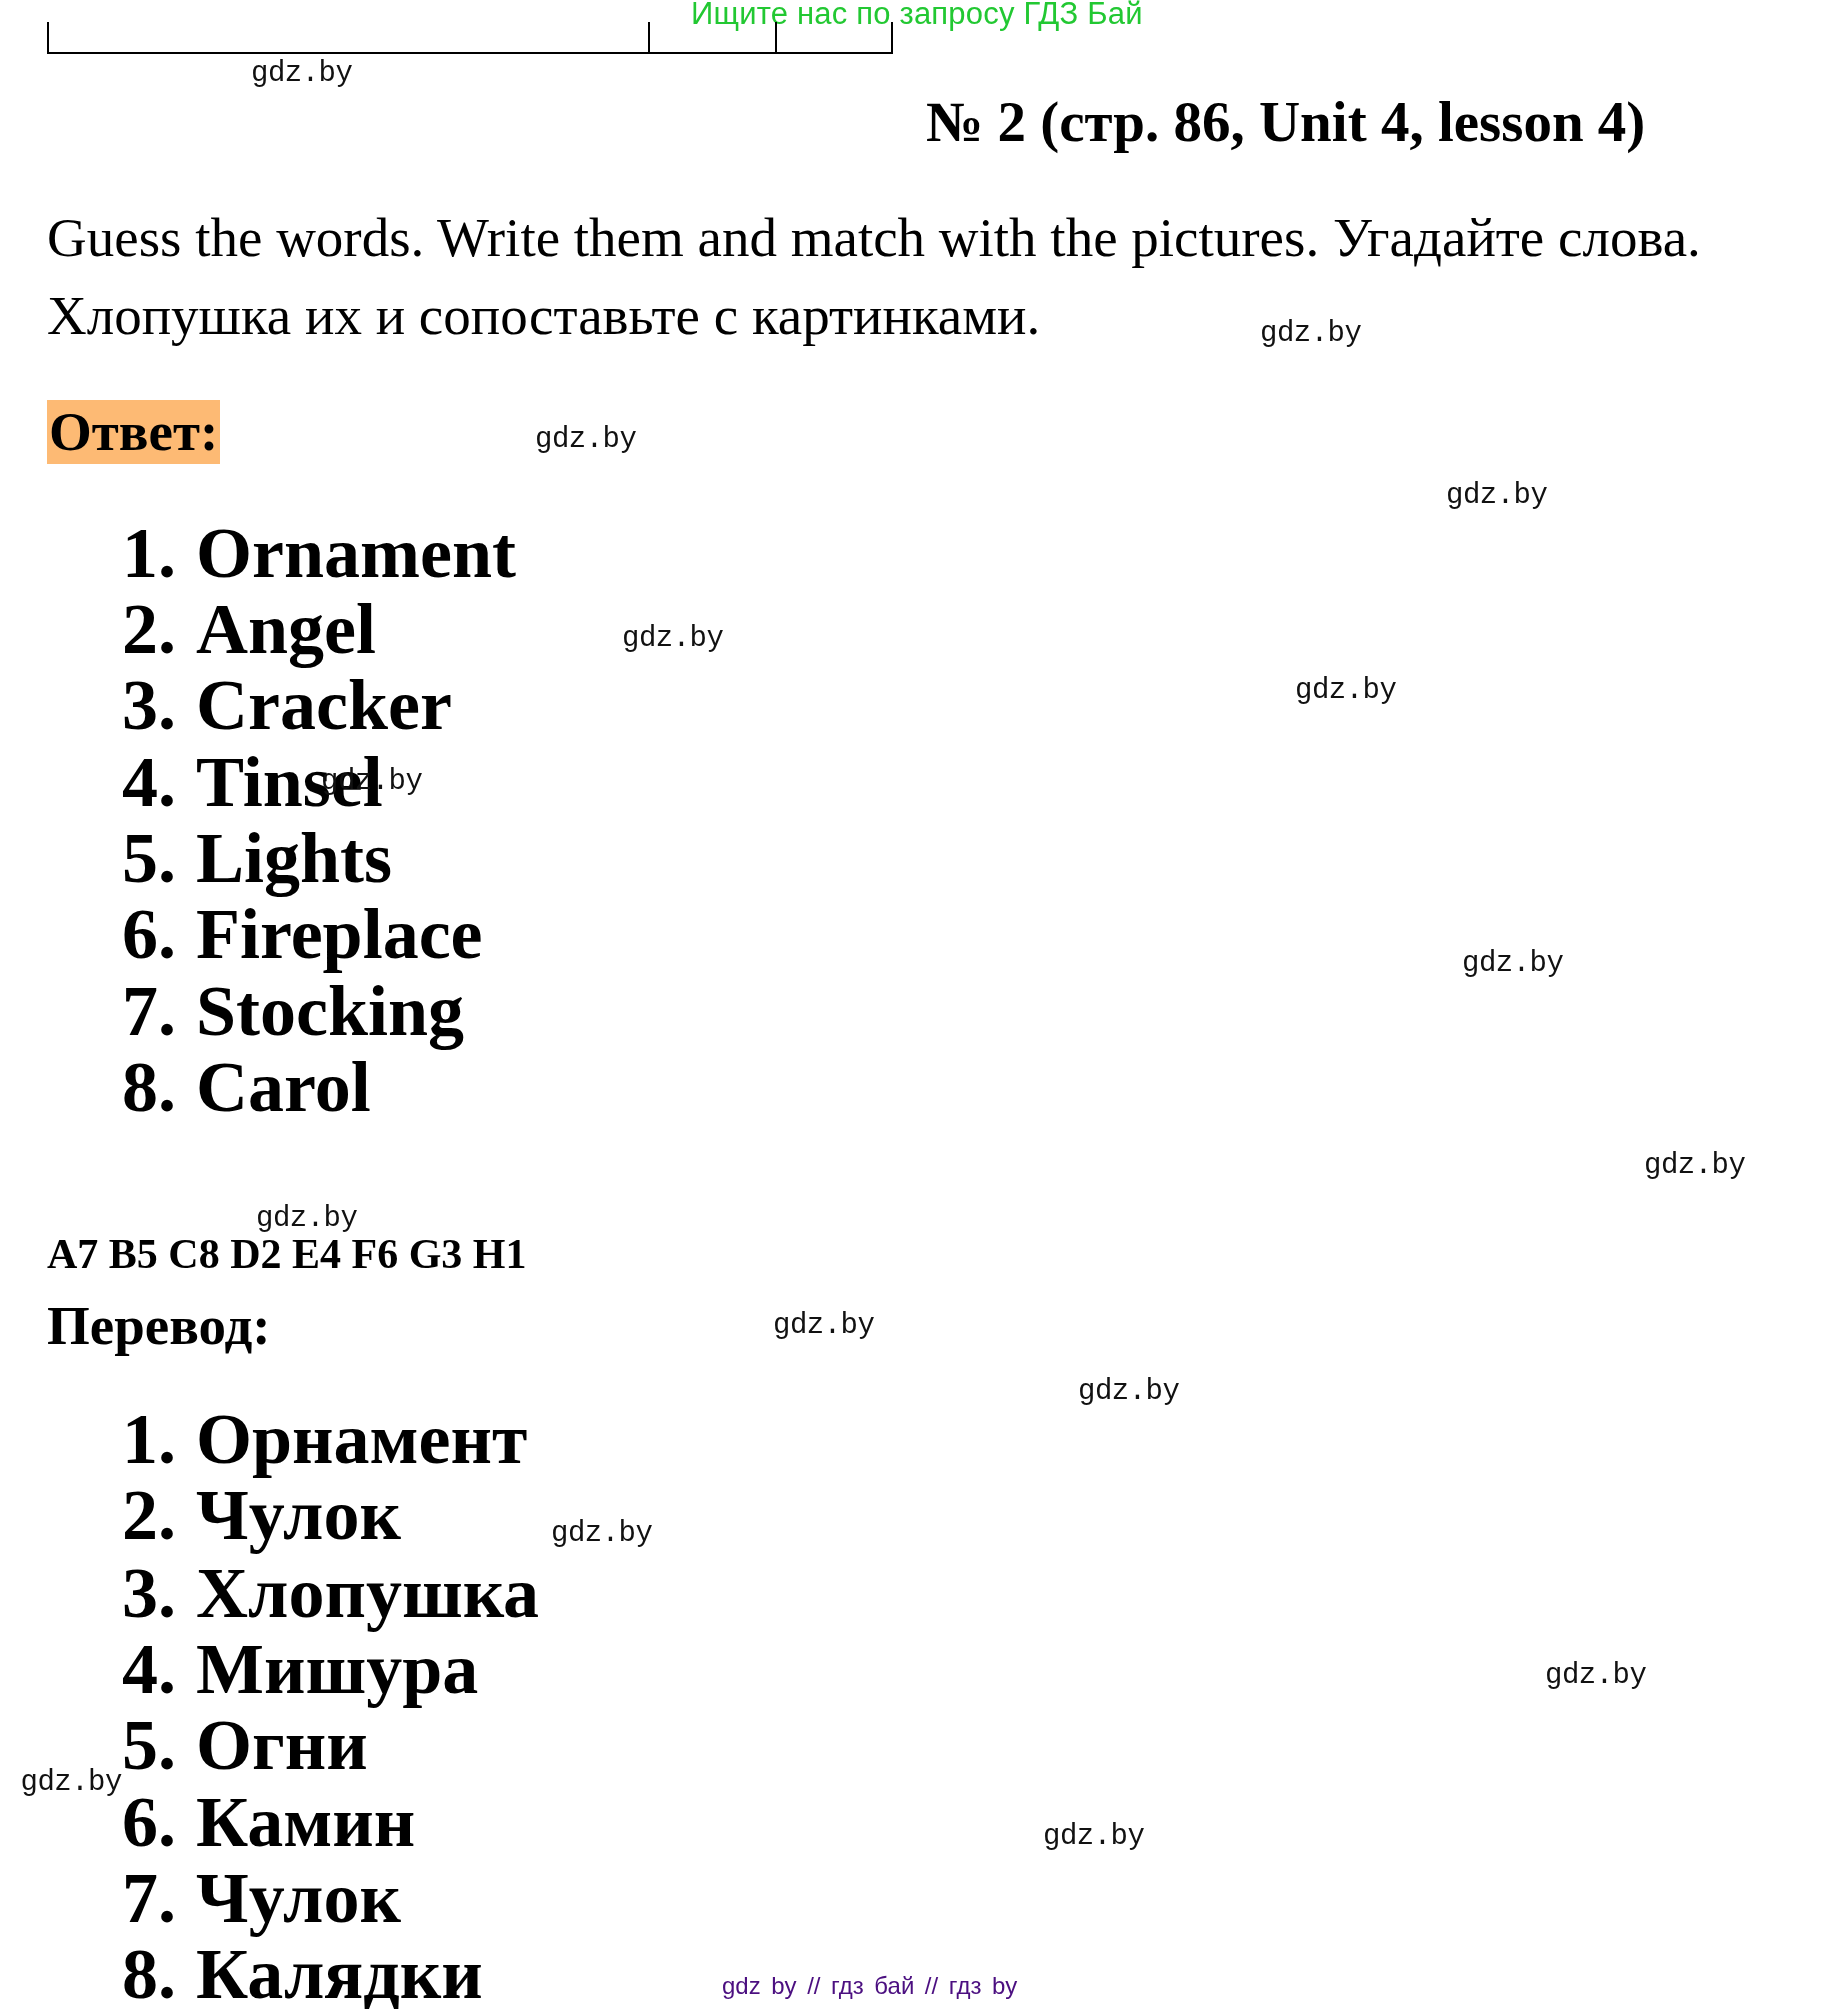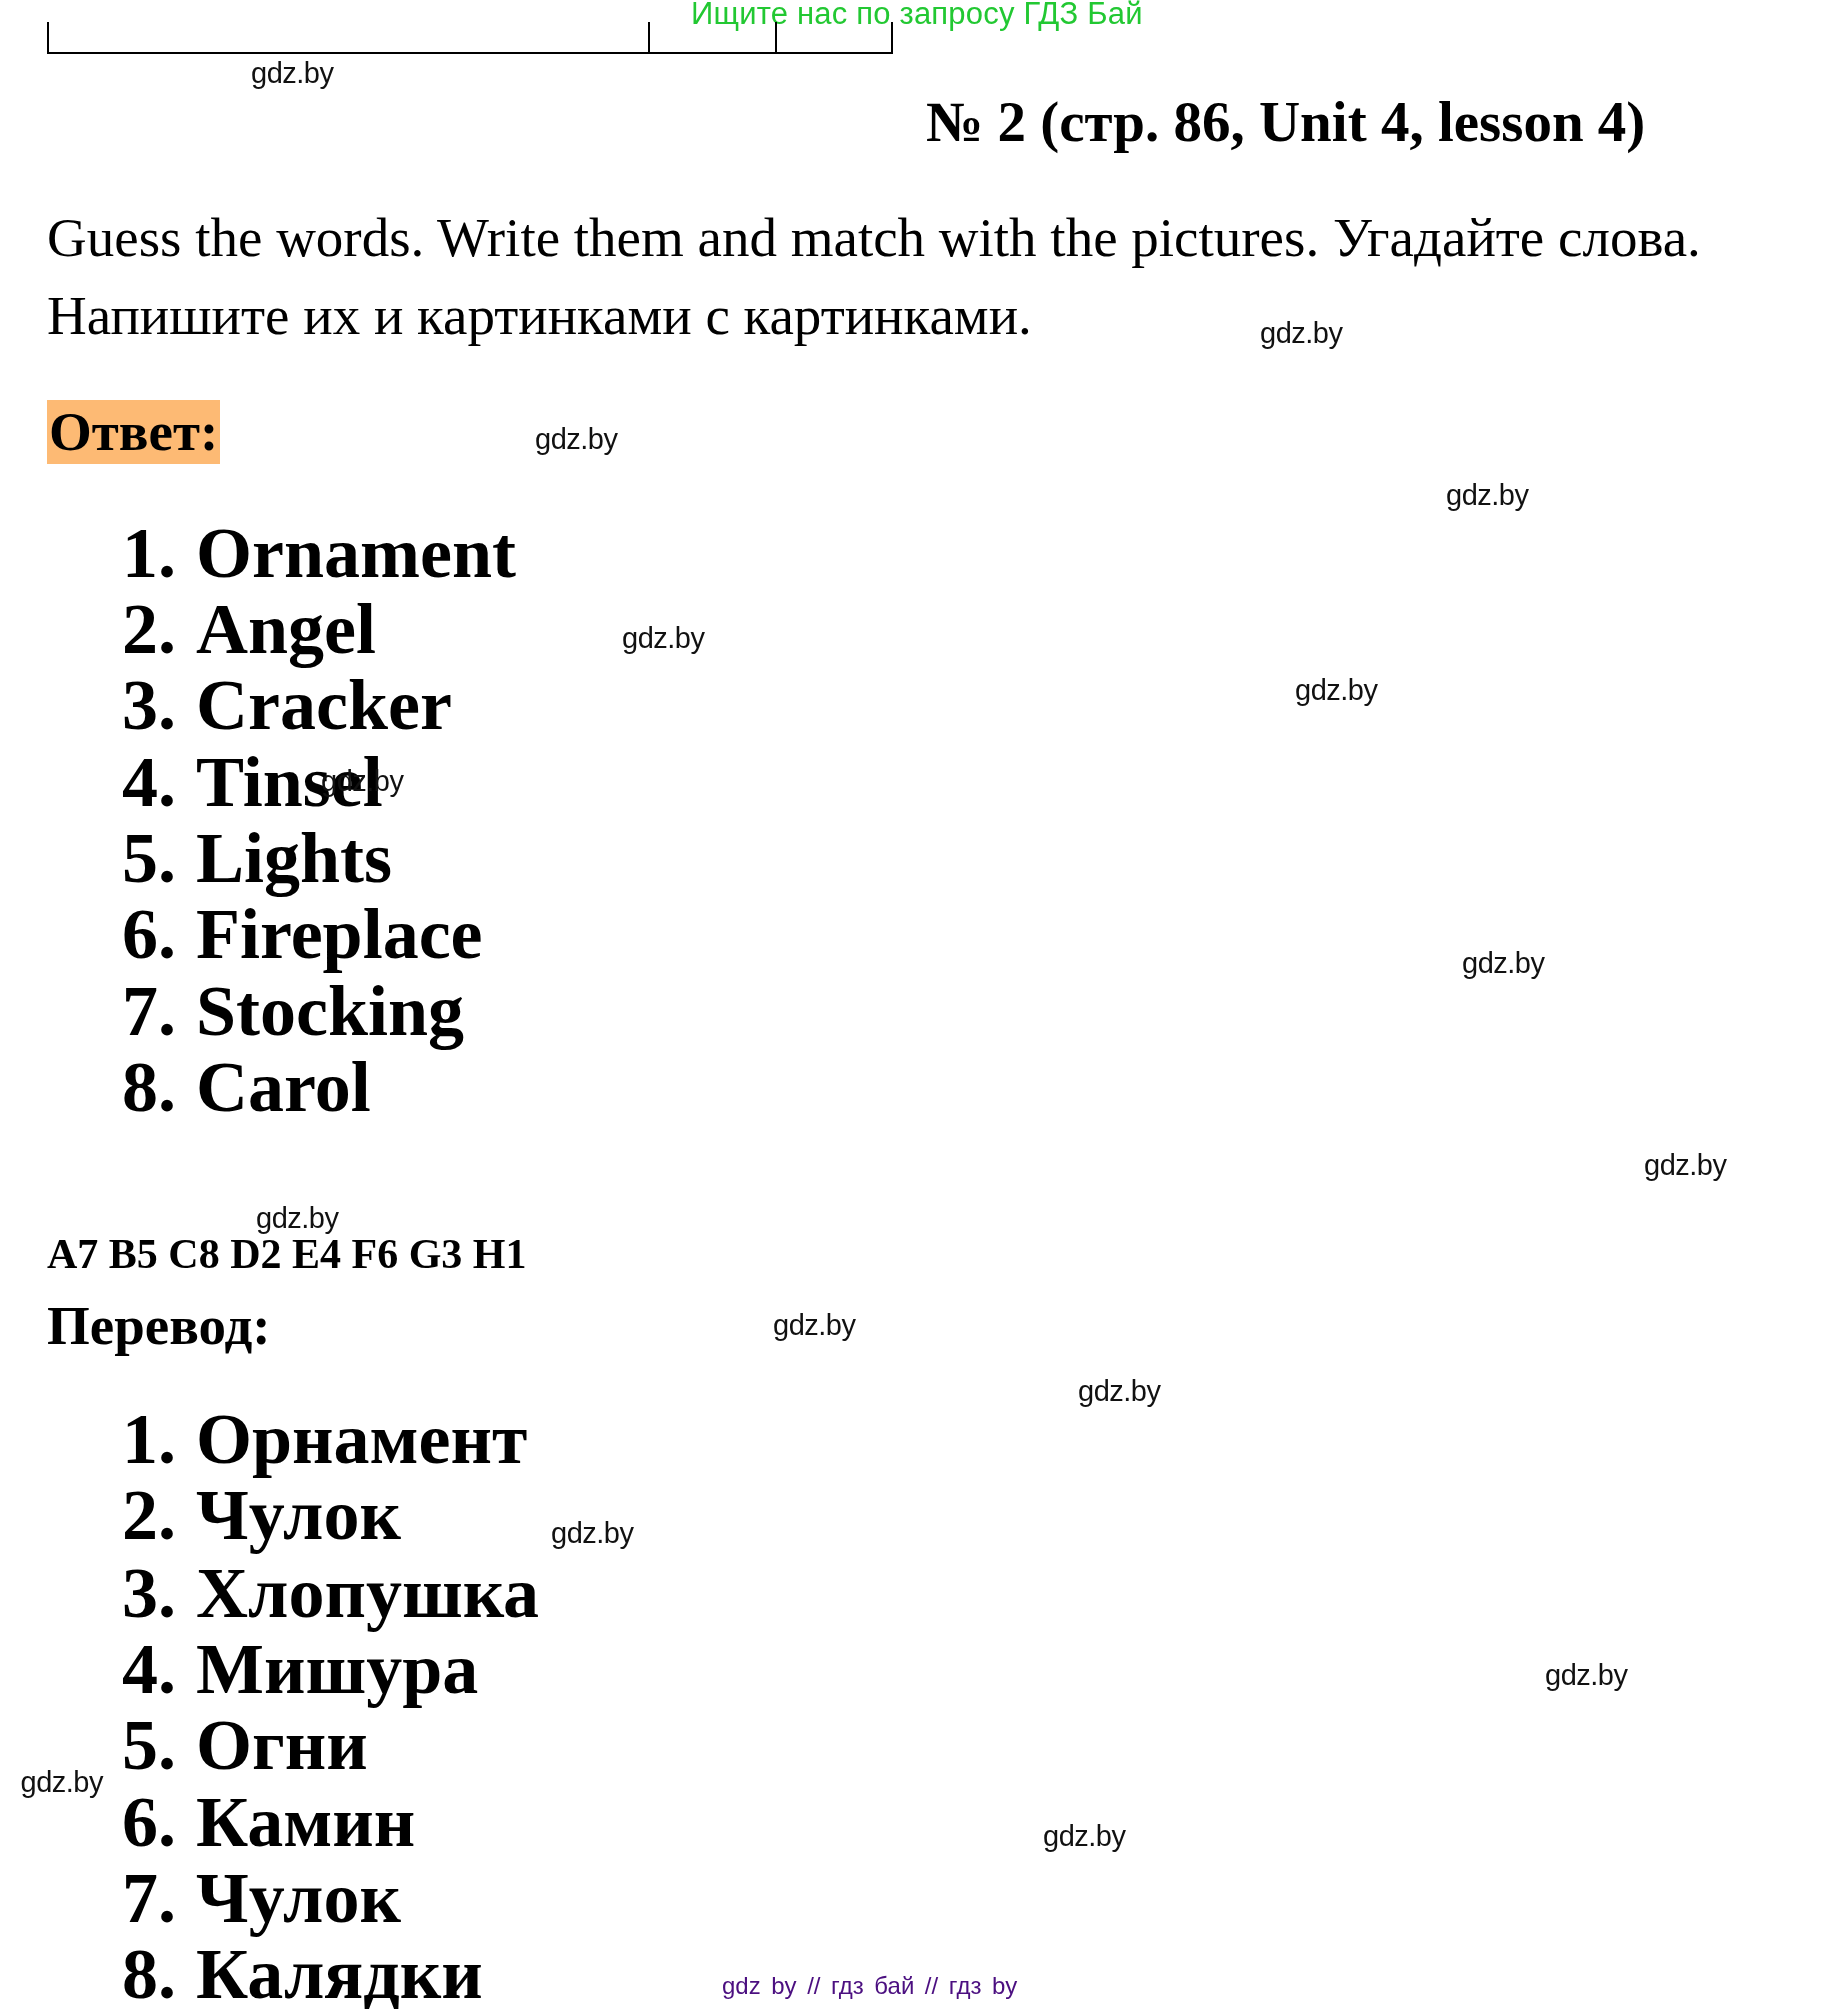--- a/index.html
+++ b/index.html
@@ -25,38 +25,38 @@
   .answer-label { left: 47px; top: 362px; height: 64px; padding: 0 2px; background: #fdba74; font-size: 55px; font-weight: bold; line-height: 64px; }
 
   .list { position: absolute; left: 0; top: 0; }
   .item { position: absolute; left: 122px; font-size: 72px; height: 76px; line-height: 76px; white-space: nowrap; font-weight: bold; }
   .item .num { display: inline-block; width: 74px; }
   .item .word { display: inline-block; }
 
   .matches { left: 47px; top: 1192px; font-size: 42px; font-weight: bold; }
   .translation-label { left: 47px; top: 1256px; font-size: 55px; font-weight: bold; }
 
-  .wm { position: absolute; font-size: 29px; color: #111; font-family: Liberation Sans, sans-serif; letter-spacing: -0.5px; }
+  .wm { position: absolute; font-size: 29px; color: #111; font-family: Liberation Mono, monospace; letter-spacing: -0.5px; }
 
   .footer { left: 722px; top: 1972px; font-size: 24px; color: #4b0f80; word-spacing: 3.9px; }
 </style>
 </head>
 <body>
 
 <div class="abs sans banner">Ищите нас по запросу ГДЗ Бай</div>
 
 <div class="abs table-frag">
   <div class="div1"></div>
   <div class="div2"></div>
 </div>
 
 <div class="abs serif heading">№ 2 (стр. 86, Unit 4, lesson 4)</div>
 
 <div class="abs serif instr l1">Guess the words. Write them and match with the pictures. Угадайте слова.</div>
-<div class="abs serif instr l2">Напишите их и картинками с картинками.</div>
+<div class="abs serif instr l2">Хлопушка их и сопоставьте с картинками.</div>
 
 <div class="abs serif answer-label">Ответ:</div>
 
 <div class="list serif">
   <div class="item" style="top:477px"><span class="num">1.</span><span class="word">Ornament</span></div>
   <div class="item" style="top:553px"><span class="num">2.</span><span class="word">Angel</span></div>
   <div class="item" style="top:629px"><span class="num">3.</span><span class="word">Cracker</span></div>
   <div class="item" style="top:706px"><span class="num">4.</span><span class="word">Tinsel</span></div>
   <div class="item" style="top:782px"><span class="num">5.</span><span class="word">Lights</span></div>
   <div class="item" style="top:858px"><span class="num">6.</span><span class="word">Fireplace</span></div>

